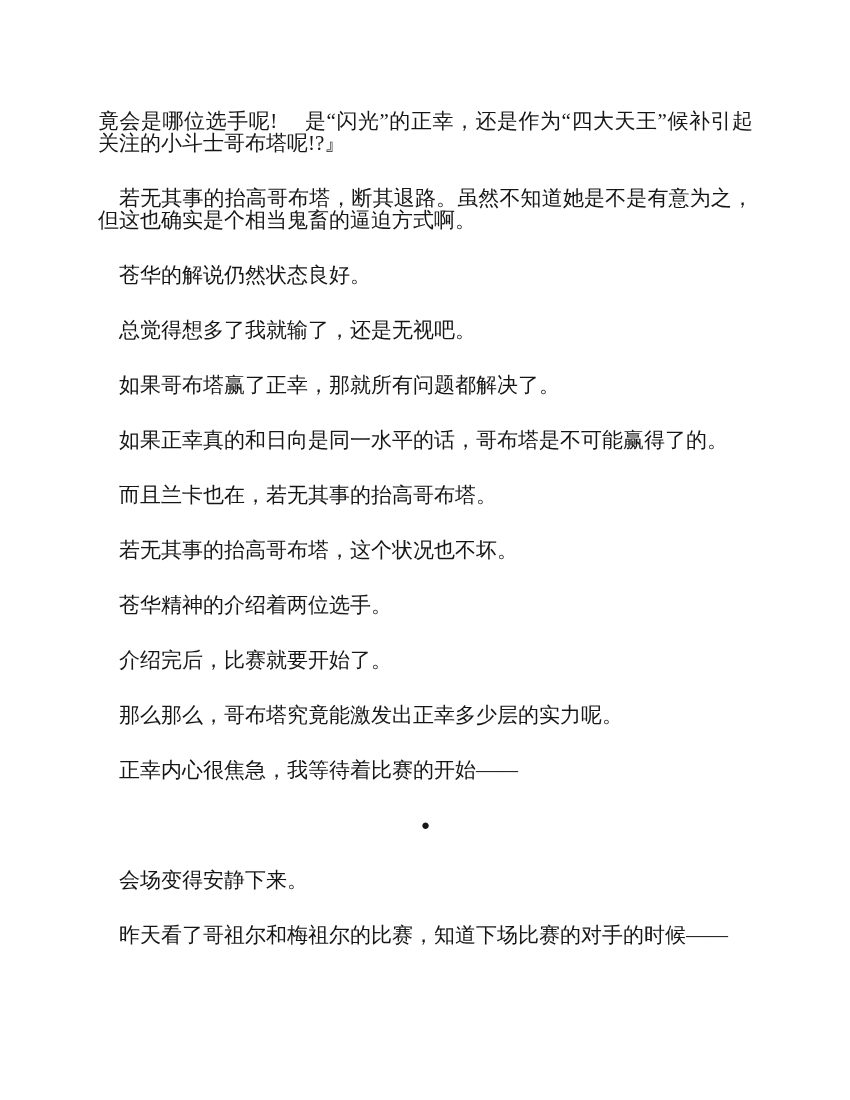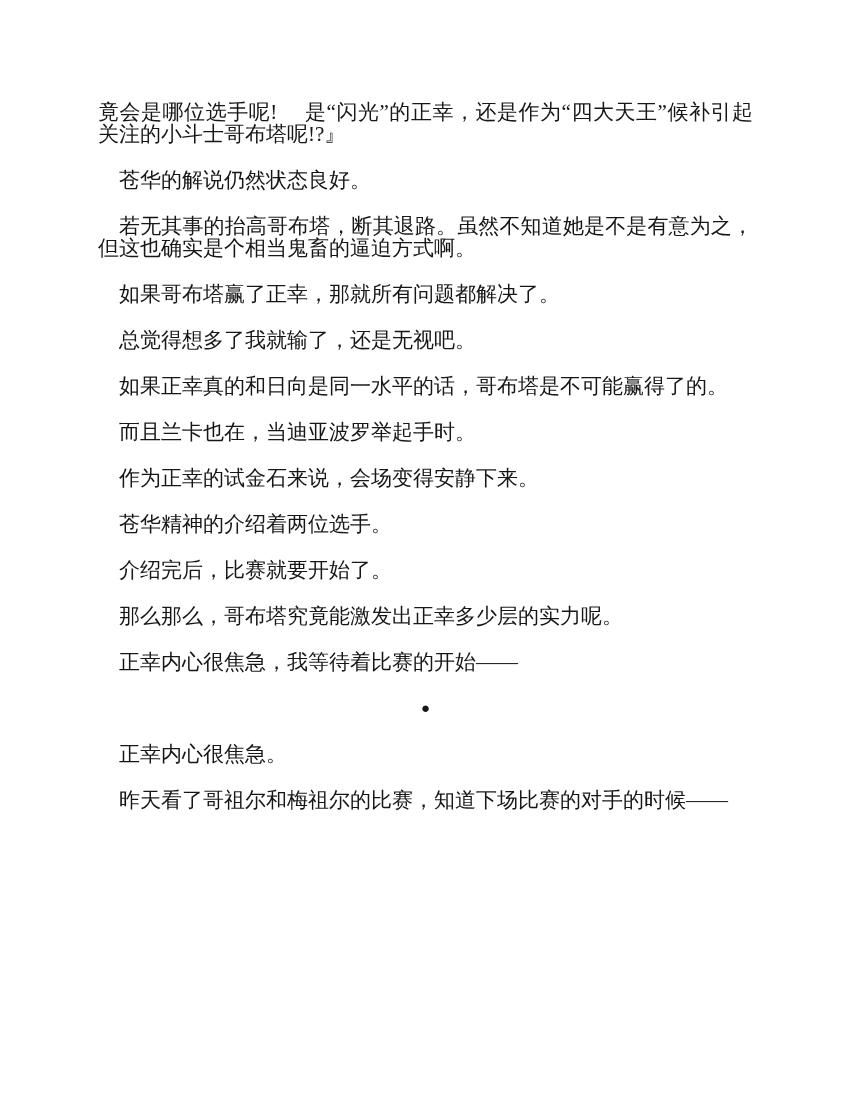--- a/index.html
+++ b/index.html
@@ -16,47 +16,47 @@
     font-family: "Liberation Serif", "DejaVu Serif", serif;
     color: #161616;
   }
   .content {
     padding: 77px 97px 0 98px;
     font-size: 21px;
     line-height: 22px;
     text-align: justify;
   }
   .content p {
-    margin: 24px 0;
+    margin: 33px 0;
     text-indent: 21px;
   }
   .content p.no-indent {
     text-indent: 0;
   }
   .content p.separator {
     text-indent: 0;
     text-align: center;
     font-size: 15px;
     line-height: 22px;
   }
 </style>
 </head>
 <body>
 
 <div class="page">
   <div class="content" id="doc">
       <p class="no-indent">竟会是哪位选手呢!　 是“闪光”的正幸，还是作为“四大天王”候补引起关注的小斗士哥布塔呢!?』</p>
+      <p>若无其事的抬高哥布塔，断其退路。虽然不知道她是不是有意为之，但这也确实是个相当鬼畜的逼迫方式啊。</p>
       <p>苍华的解说仍然状态良好。</p>
-      <p>若无其事的抬高哥布塔，断其退路。虽然不知道她是不是有意为之，但这也确实是个相当鬼畜的逼迫方式啊。</p>
+      <p>总觉得想多了我就输了，还是无视吧。</p>
       <p>如果哥布塔赢了正幸，那就所有问题都解决了。</p>
-      <p>总觉得想多了我就输了，还是无视吧。</p>
       <p>如果正幸真的和日向是同一水平的话，哥布塔是不可能赢得了的。</p>
-      <p>而且兰卡也在，当迪亚波罗举起手时。</p>
-      <p>作为正幸的试金石来说，会场变得安静下来。</p>
+      <p>而且兰卡也在，若无其事的抬高哥布塔。</p>
+      <p>若无其事的抬高哥布塔，这个状况也不坏。</p>
       <p>苍华精神的介绍着两位选手。</p>
       <p>介绍完后，比赛就要开始了。</p>
       <p>那么那么，哥布塔究竟能激发出正幸多少层的实力呢。</p>
       <p>正幸内心很焦急，我等待着比赛的开始——</p>
       <p class="separator">●</p>
-      <p>正幸内心很焦急。</p>
+      <p>会场变得安静下来。</p>
       <p>昨天看了哥祖尔和梅祖尔的比赛，知道下场比赛的对手的时候——</p>
     </div>
 </div>
 
 </body></html>

